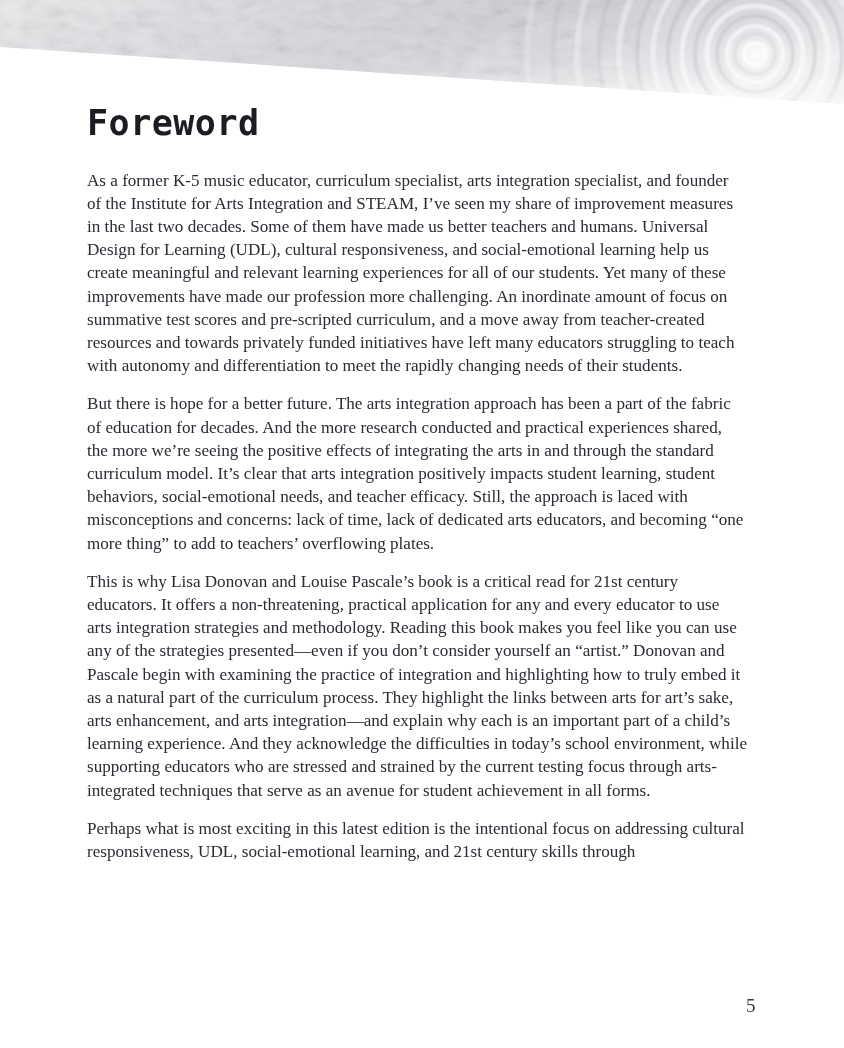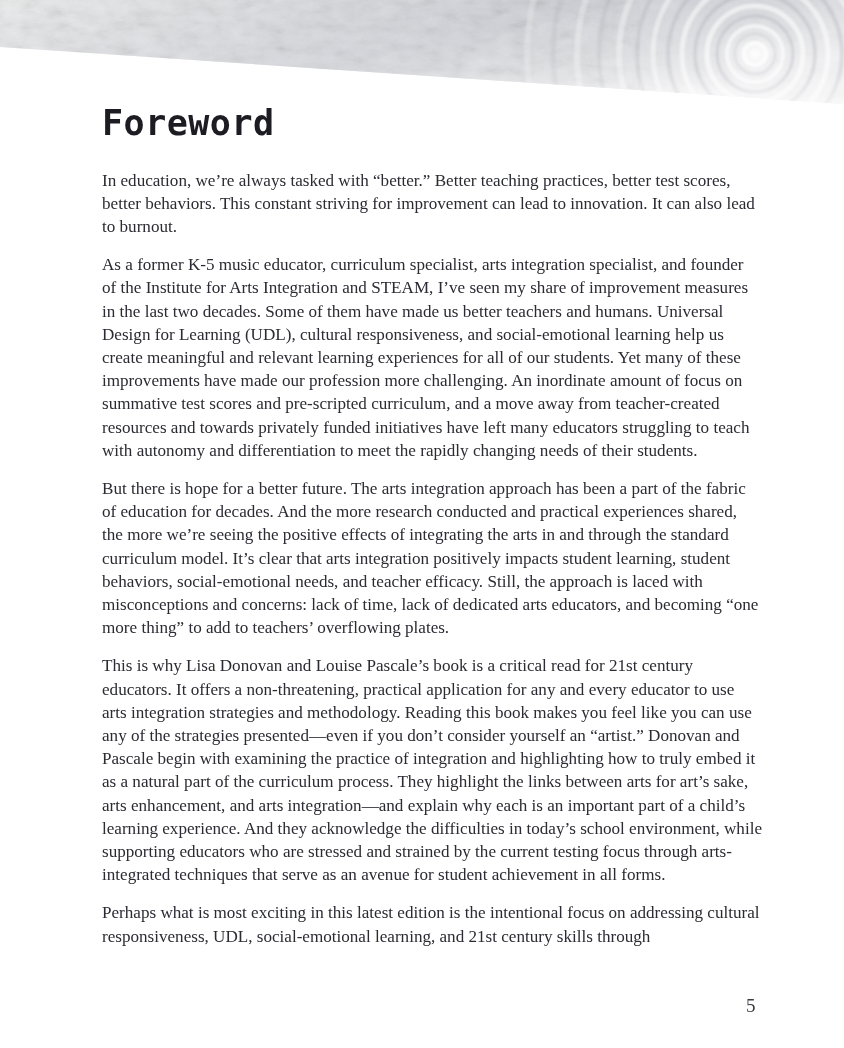--- a/index.html
+++ b/index.html
@@ -31,21 +31,21 @@
 
   .band-svg {
     display: block;
     width: 844px;
     height: 112px;
   }
 
   
   .content {
     position: absolute;
-    left: 102px;
+    left: 87px;
     top: 104px;
     width: 660px;
   }
 
   .page-title {
     margin: 0 0 26px 0;
     font-family: "DejaVu Sans Mono", "Liberation Mono", monospace;
     font-size: 35px;
     font-weight: 700;
     letter-spacing: 0.5px;
@@ -160,21 +160,20 @@
 
         <rect x="0" y="0" width="844" height="112" fill="url(#fadeDown)"></rect>
       </g>
     </svg>
   </div>
 
   <div class="content">
     <h1 class="page-title">Foreword</h1>
 
     <div class="body-copy">
-      <p>In education, we’re always tasked with “better.” Better teaching practices, better test scores, better behaviors. This constant striving for improvement can lead to innovation. It can also lead to burnout.</p>
       <p>As a former K-5 music educator, curriculum specialist, arts integration specialist, and founder of the Institute for Arts Integration and STEAM, I’ve seen my share of improvement measures in the last two decades. Some of them have made us better teachers and humans. Universal Design for Learning (UDL), cultural responsiveness, and social-emotional learning help us create meaningful and relevant learning experiences for all of our students. Yet many of these improvements have made our profession more challenging. An inordinate amount of focus on summative test scores and pre-scripted curriculum, and a move away from teacher-created resources and towards privately funded initiatives have left many educators struggling to teach with autonomy and differentiation to meet the rapidly changing needs of their students.</p>
       <p>But there is hope for a better future. The arts integration approach has been a part of the fabric of education for decades. And the more research conducted and practical experiences shared, the more we’re seeing the positive effects of integrating the arts in and through the standard curriculum model. It’s clear that arts integration positively impacts student learning, student behaviors, social-emotional needs, and teacher efficacy. Still, the approach is laced with misconceptions and concerns: lack of time, lack of dedicated arts educators, and becoming “one more thing” to add to teachers’ overflowing plates.</p>
       <p>This is why Lisa Donovan and Louise Pascale’s book is a critical read for 21st century educators. It offers a non-threatening, practical application for any and every educator to use arts integration strategies and methodology. Reading this book makes you feel like you can use any of the strategies presented—even if you don’t consider yourself an “artist.” Donovan and Pascale begin with examining the practice of integration and highlighting how to truly embed it as a natural part of the curriculum process. They highlight the links between arts for art’s sake, arts enhancement, and arts integration—and explain why each is an important part of a child’s learning experience. And they acknowledge the difficulties in today’s school environment, while supporting educators who are stressed and strained by the current testing focus through arts-integrated techniques that serve as an avenue for student achievement in all forms.</p>
       <p>Perhaps what is most exciting in this latest edition is the intentional focus on addressing cultural responsiveness, UDL, social-emotional learning, and 21st century skills through</p>
     </div>
   </div>
 
   <div class="folio">5</div>
 
 </div>

